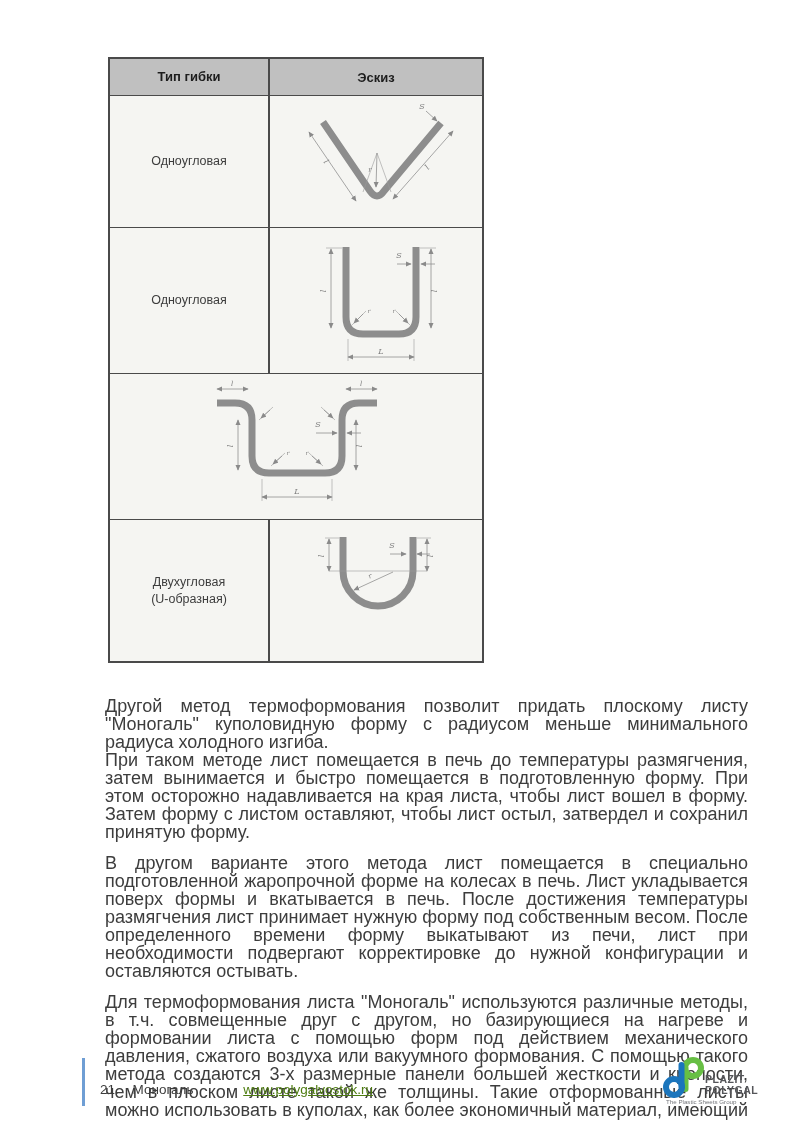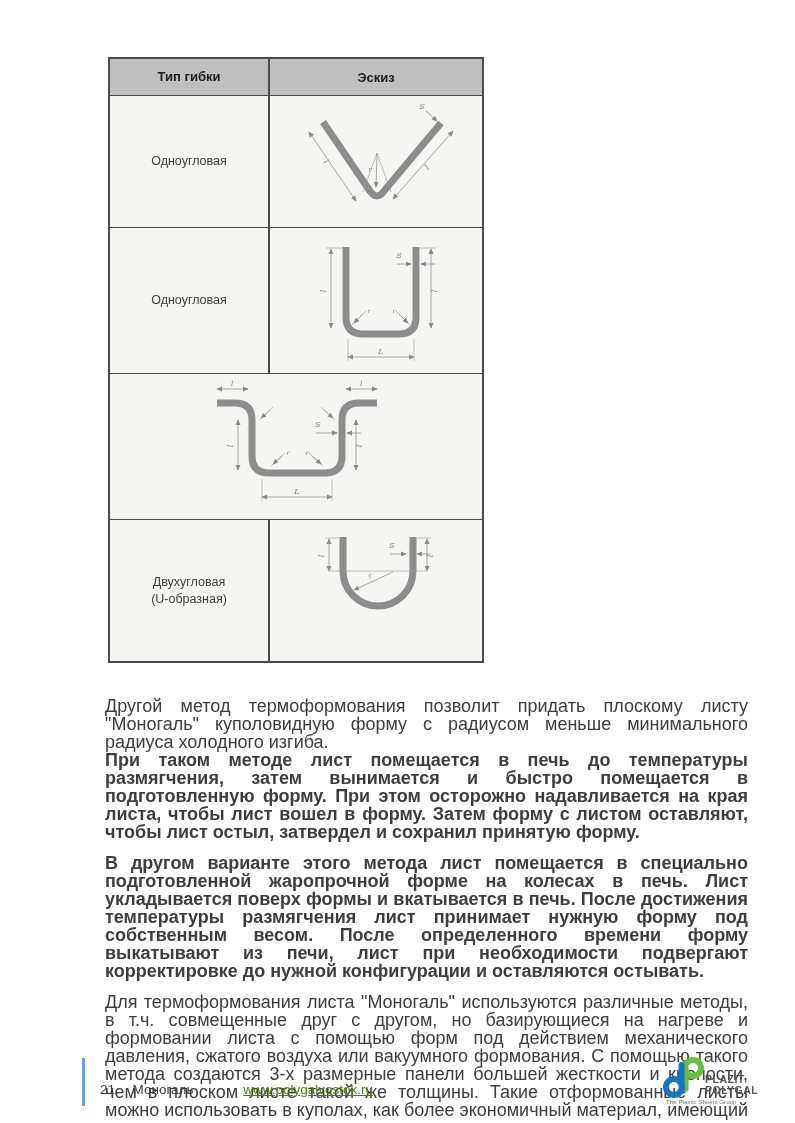--- a/index.html
+++ b/index.html
@@ -23,21 +23,21 @@
   .band{fill:none;stroke:#8d8d8d;stroke-width:7;stroke-linejoin:round;}
   .dim{stroke:#909090;stroke-width:0.8;fill:none;}
   .dim2{stroke:#9a9a9a;stroke-width:0.6;fill:none;}
   .dlab{fill:#7e7e7e;font-family:"DejaVu Serif",serif;font-style:italic;font-size:8px;text-anchor:middle;}
   .dlab.small{font-size:6px;} .dlab.mid{font-size:7px;}
 
   
   .text-block{position:absolute;left:105px;top:697px;width:643px;
               font-size:18px;line-height:18px;text-align:justify;}
   .text-block p{margin:0;}
-  .text-block p.gap-after{margin-bottom:13px;font-weight:bold;}
+  .text-block p.gap-after{margin-bottom:13px;}
 
   
   .footer-bar{position:absolute;left:82px;top:1058px;width:3px;height:48px;background:#6f9ed4;}
   .footer-text{position:absolute;left:100px;top:1082px;font-size:13.5px;color:#3d3d3d;}
   .footer-text .ft-num{margin-right:10px;}
   .footer-text .ft-title{margin-right:46px;margin-top:29px;}
   .footer-text .ft-link{color:#4d7c0f;text-decoration:underline;cursor:pointer;}
   .logo{position:absolute;left:660px;top:1056px;}
   .logo-word{font-family:"Liberation Sans",sans-serif;font-weight:bold;font-size:10.5px;
              fill:#55565a;letter-spacing:0.5px;}

